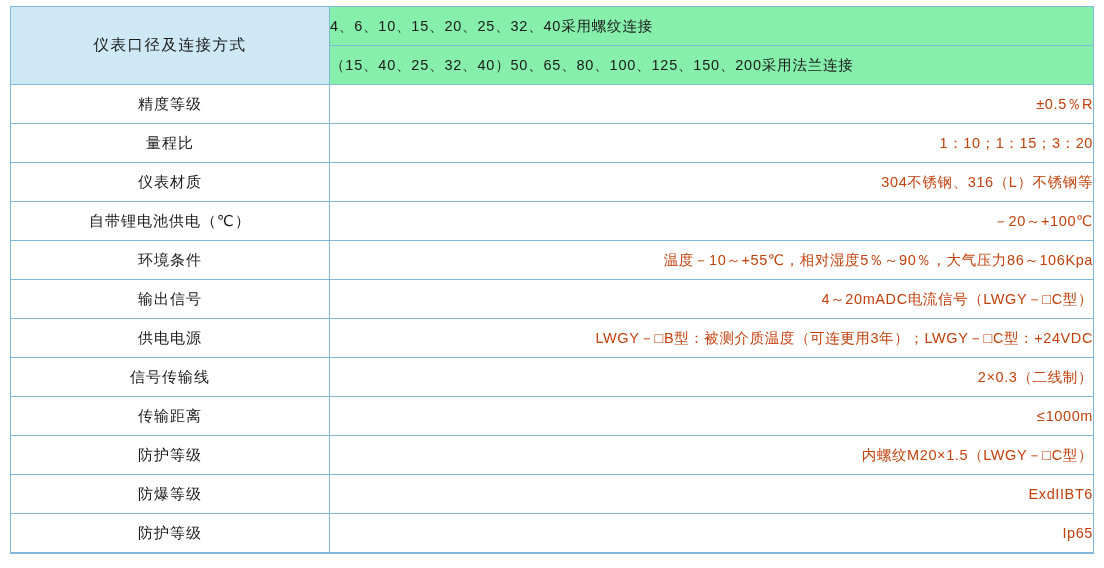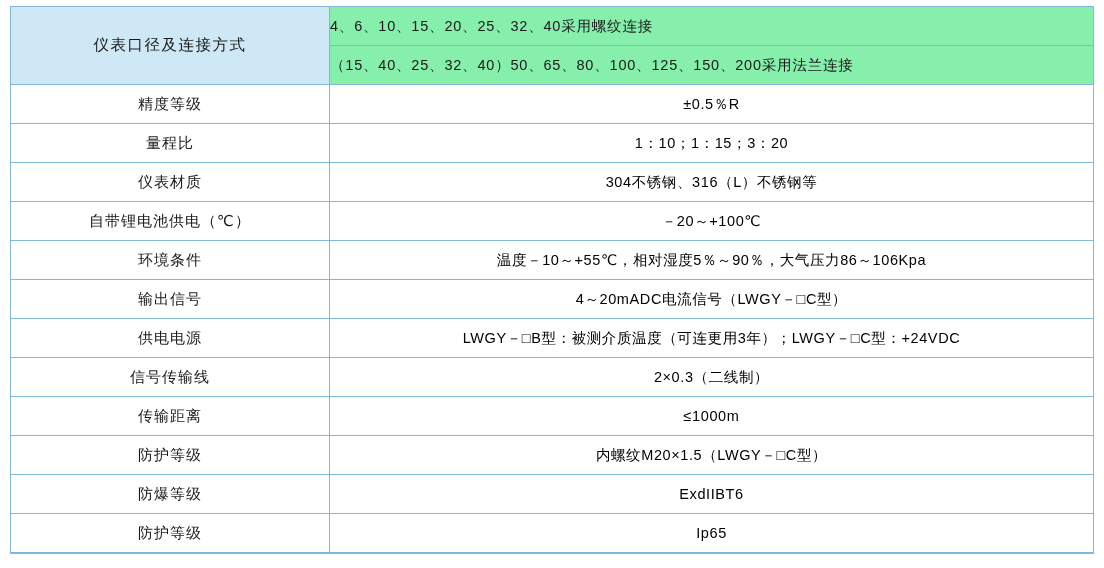--- a/index.html
+++ b/index.html
@@ -30,26 +30,26 @@
   }
   .cell-label {
     width: 318px;
     text-align: center;
     font-size: 15px;
     letter-spacing: 1px;
     height: 38px;
     color: #1a1a1a;
   }
   .cell-value {
-    text-align: center;
+    text-align: right;
     font-size: 14.5px;
     letter-spacing: 0.6px;
     padding-left: 18px;
     height: 38px;
-    color: #000000;
+    color: #c2410c;
   }
   .head-label {
     background: #cfe8f5;
     height: 76px;
     font-size: 15.5px;
     letter-spacing: 1.5px;
     text-align: center;
     vertical-align: middle;
   }
   .head-value {

